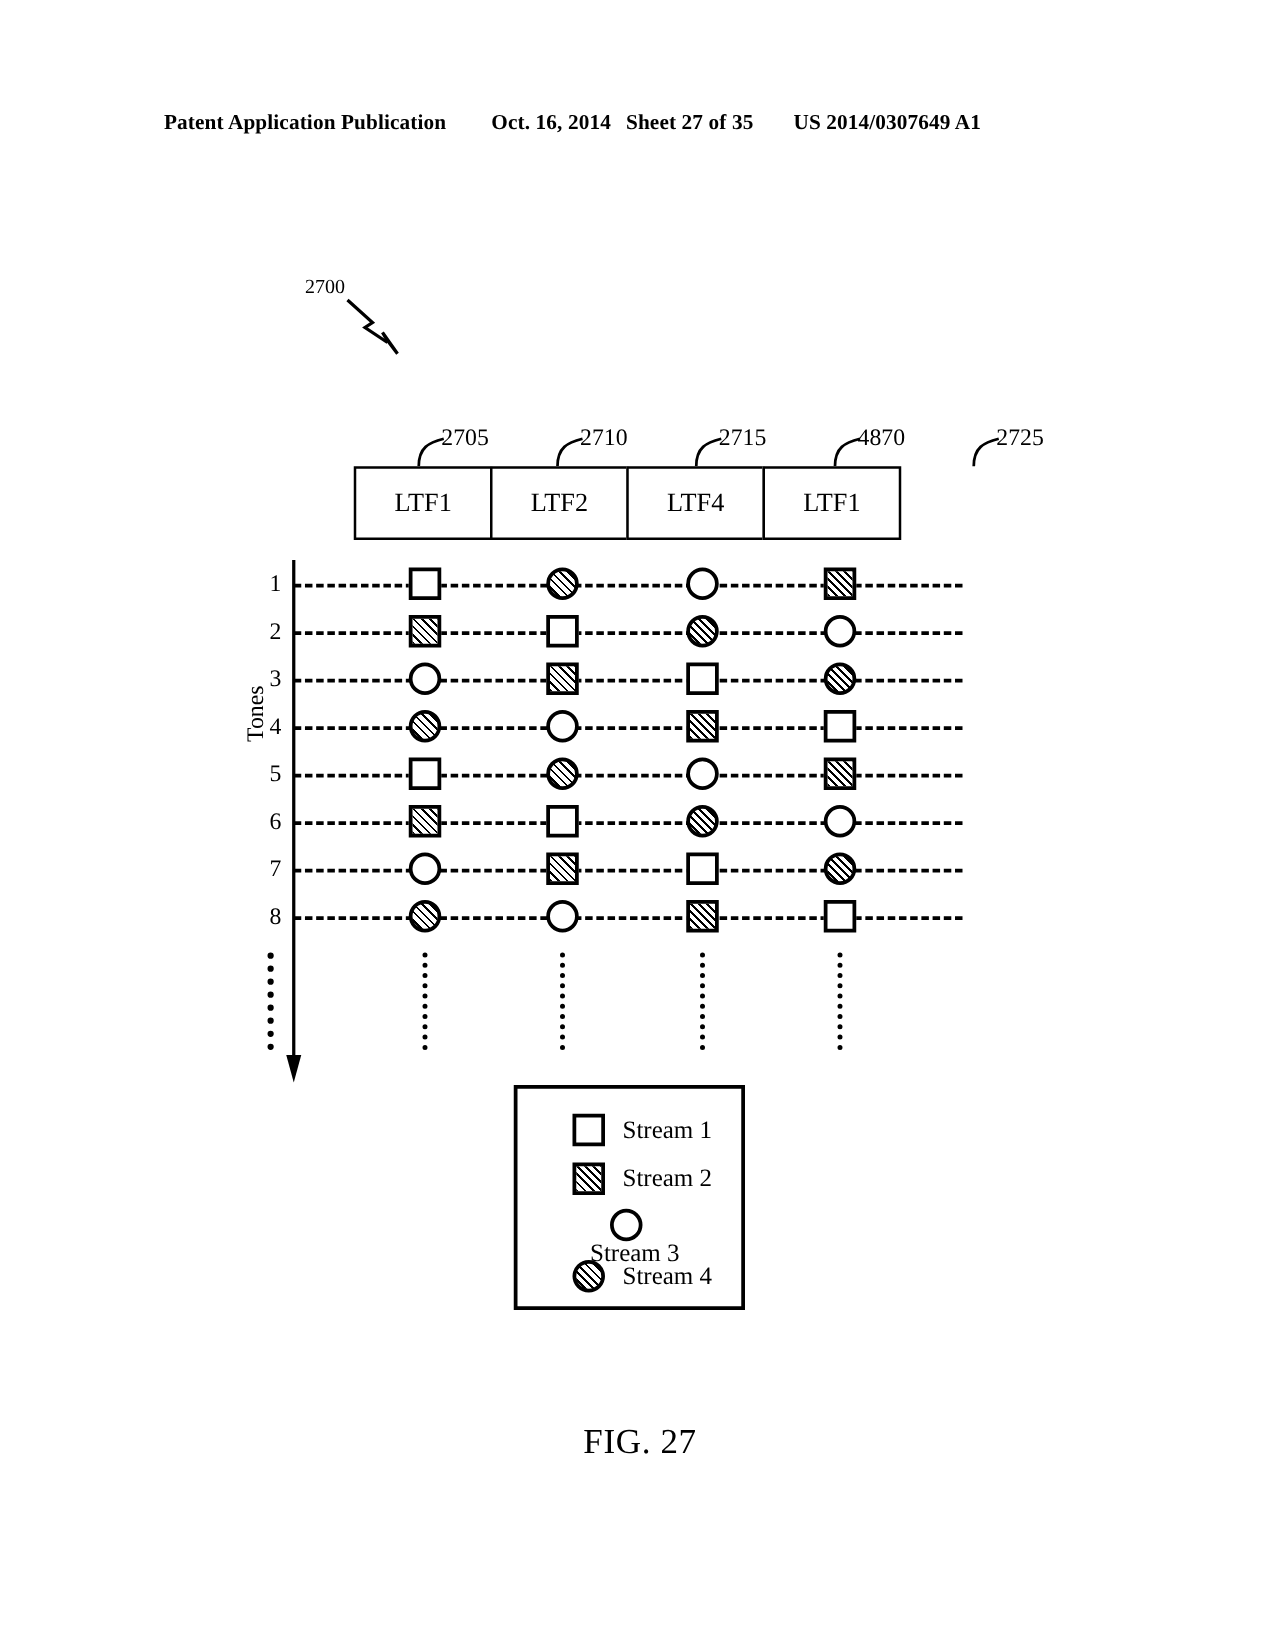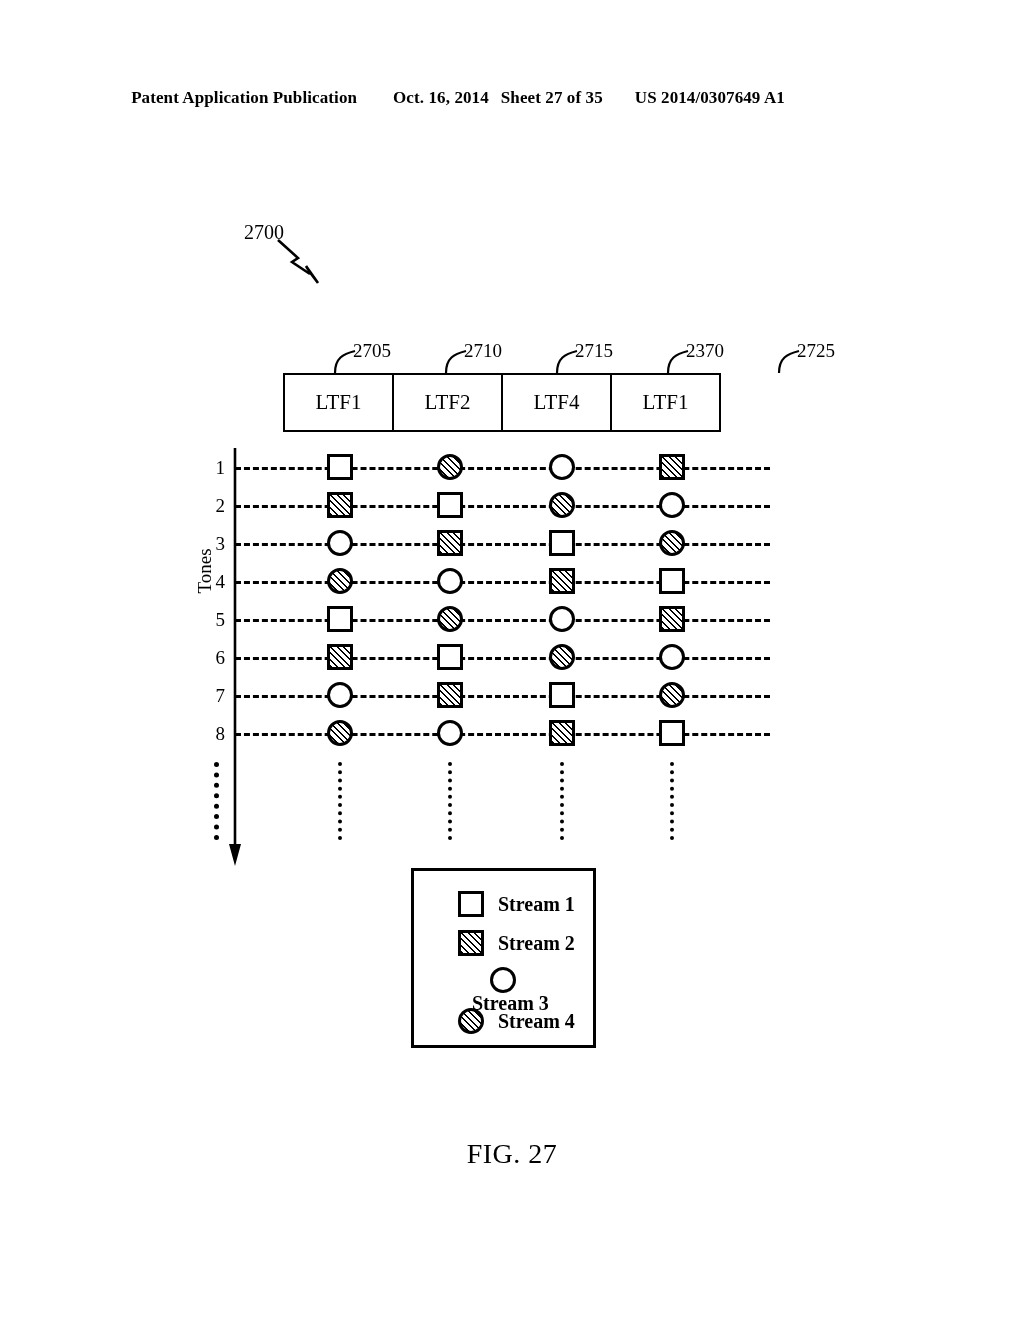--- a/index.html
+++ b/index.html
@@ -42,21 +42,21 @@
     top: 0;
     width: 1024px;
     height: 1320px;
   }
 
   
   #fig-callout-label {
     position: absolute;
     left: 244px;
     top: 222px;
-    font-size: 20px;
+    font-size: 16px;
     line-height: 1;
   }
   #fig-callout-arrow {
     position: absolute;
     left: 276px;
     top: 238px;
     width: 60px;
     height: 48px;
   }
 
@@ -181,21 +181,20 @@
     box-sizing: border-box;
     border: 3px solid #000;
     background: #fff;
   }
   .legend-item {
     position: absolute;
     left: 44px;
     height: 30px;
     display: flex;
     align-items: center;
-    font-weight: bold;
   }
   .legend-swatch {
     width: 26px;
     height: 26px;
     box-sizing: border-box;
     flex: 0 0 auto;
   }
   .legend-swatch.square { border: 3px solid #000; background: #fff; }
   .legend-swatch.circle { border: 3px solid #000; border-radius: 50%; background: #fff; }
   .legend-swatch.hatch {
@@ -245,21 +244,21 @@
   <div class="ref-num" style="left:464px; top:341px;">2710</div>
   <svg class="ref-hook" style="left:444px; top:346px;" viewBox="0 0 26 28">
     <path d="M2,27 C2,12 10,8 22,5" fill="none" stroke="#000" stroke-width="2.2"></path>
   </svg>
 
   <div class="ref-num" style="left:575px; top:341px;">2715</div>
   <svg class="ref-hook" style="left:555px; top:346px;" viewBox="0 0 26 28">
     <path d="M2,27 C2,12 10,8 22,5" fill="none" stroke="#000" stroke-width="2.2"></path>
   </svg>
 
-  <div class="ref-num" style="left:686px; top:341px;">2370</div>
+  <div class="ref-num" style="left:686px; top:341px;">4870</div>
   <svg class="ref-hook" style="left:666px; top:346px;" viewBox="0 0 26 28">
     <path d="M2,27 C2,12 10,8 22,5" fill="none" stroke="#000" stroke-width="2.2"></path>
   </svg>
 
   <div class="ref-num" style="left:797px; top:341px;">2725</div>
   <svg class="ref-hook" style="left:777px; top:346px;" viewBox="0 0 26 28">
     <path d="M2,27 C2,12 10,8 22,5" fill="none" stroke="#000" stroke-width="2.2"></path>
   </svg>
 
   <div class="ltf-row">

